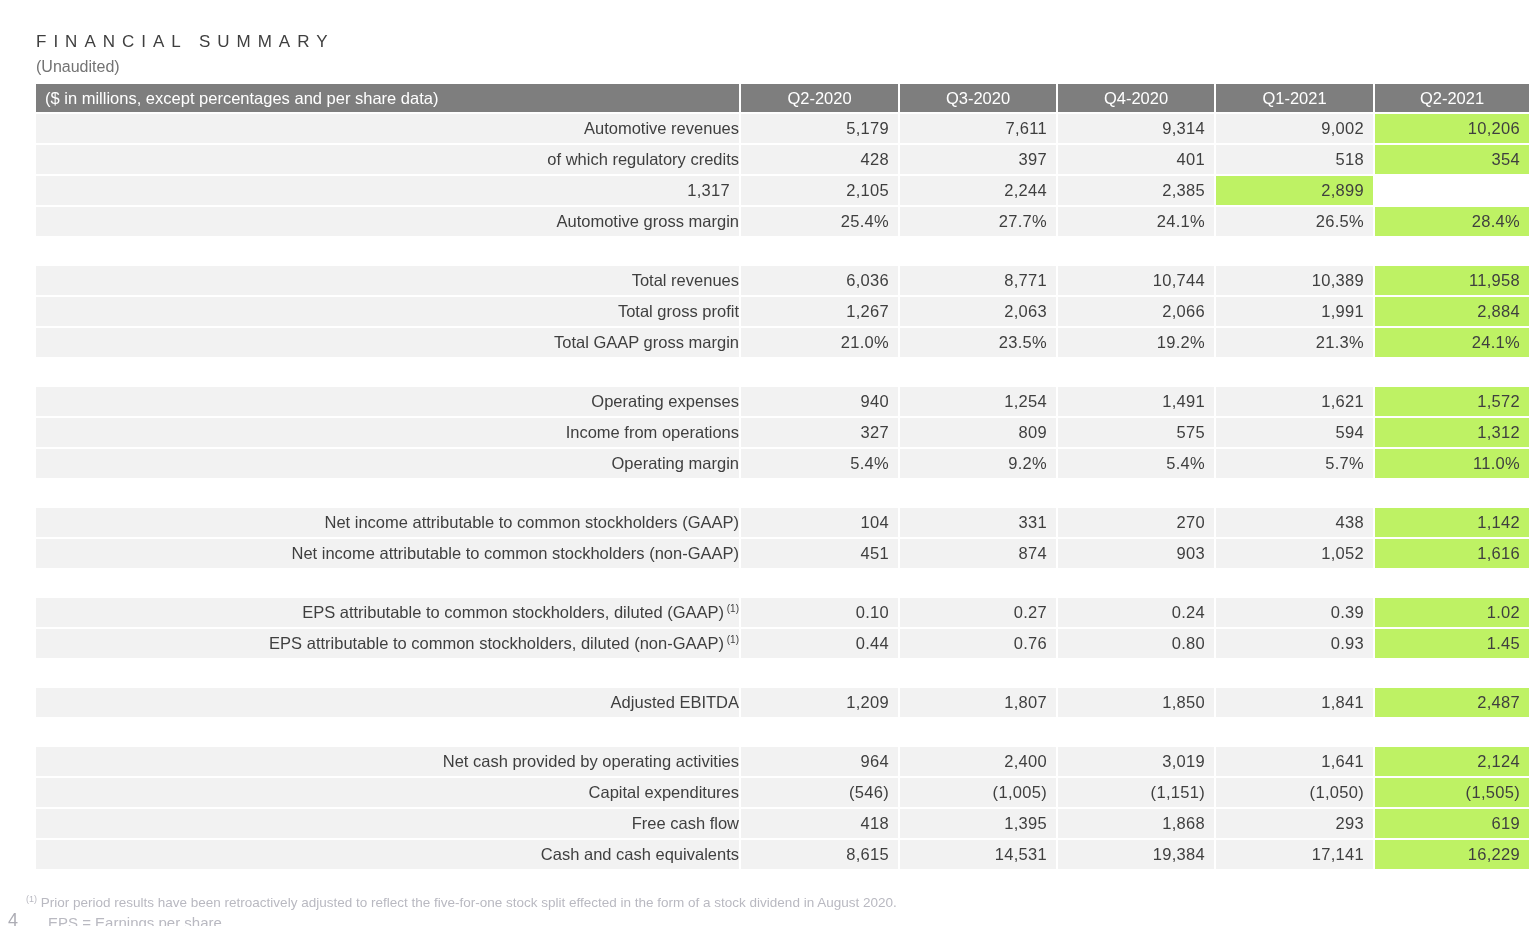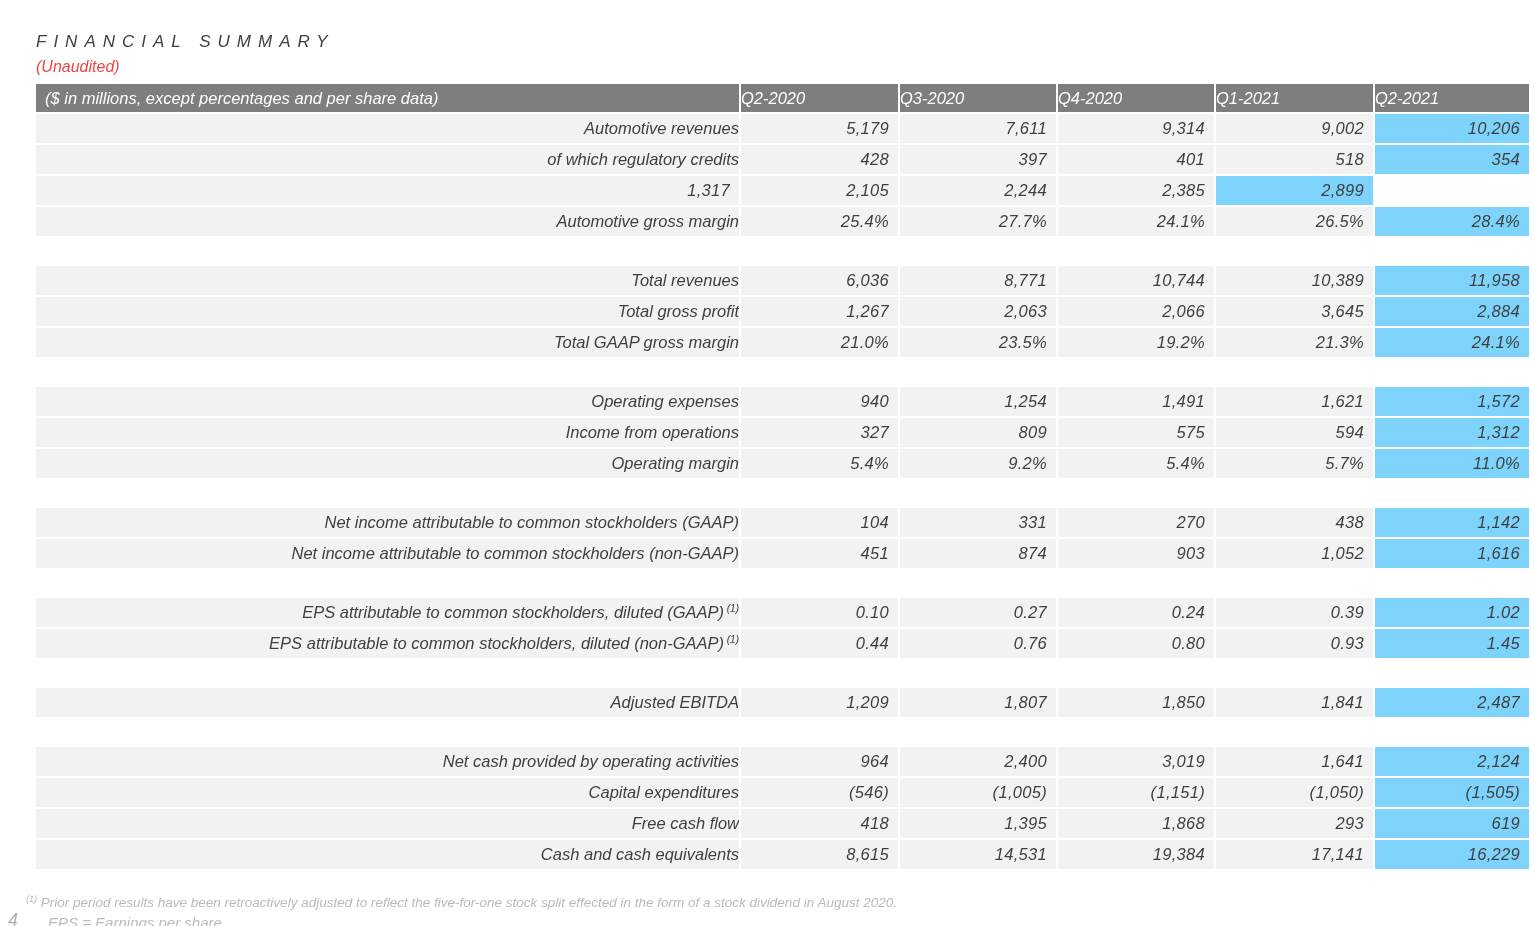--- a/index.html
+++ b/index.html
@@ -7,38 +7,37 @@
   body {
     font-family: "Liberation Sans", "DejaVu Sans", sans-serif;
     color: #404040;
   }
   .page {
     position: relative;
     width: 1534px;
     height: 926px;
     background: #ffffff;
     overflow: hidden;
-    font-style: italic;
   }
   .title {
     position: absolute;
     left: 36px;
     top: 32px;
     font-size: 17px;
     letter-spacing: 7px;
     color: #3f3f3f;
     font-weight: 400;
     white-space: nowrap;
   }
   .subtitle {
     position: absolute;
     left: 36px;
     top: 58px;
     font-size: 16px;
-    color: #ef4444;
+    color: #737373;
     font-weight: 400;
   }
   .fin-table {
     position: absolute;
     left: 36px;
     top: 84px;
     width: 1493px;
   }
   .grid-row {
     display: grid;
@@ -48,20 +47,21 @@
   .header-row {
     height: 28px;
     margin-bottom: 2px;
   }
   .header-row .cell {
     background: #7e7e7e;
     color: #ffffff;
     font-size: 16.5px;
     line-height: 28px;
     height: 28px;
+    text-align: center;
     white-space: nowrap;
     overflow: hidden;
   }
   .header-row .cell.hlabel {
     text-align: left;
     padding-left: 9px;
   }
   .group { margin-bottom: 30px; }
   .group:last-child { margin-bottom: 0; }
   .row { margin-bottom: 2px; }
@@ -71,21 +71,21 @@
     height: 29px;
     line-height: 29px;
     font-size: 16.5px;
     color: #3f3f3f;
     white-space: nowrap;
     overflow: hidden;
   }
   .cell.label { padding-left: 9px; text-align: right; }
   .cell.label.indent { padding-left: 29px; }
   .cell.num { padding-right: 9px; text-align: right; letter-spacing: 0.3px; }
-  .cell.hl { background: #7dd3fc; text-align: right; }
+  .cell.hl { background: #bef264; text-align: right; }
   .cell.label sup {
     font-size: 10px;
     vertical-align: super;
     line-height: 0;
     letter-spacing: 0;
   }
   .footnote1 {
     position: absolute;
     left: 26px;
     top: 895px;
@@ -172,21 +172,21 @@
             <div class="cell num">8,771</div>
             <div class="cell num">10,744</div>
             <div class="cell num">10,389</div>
             <div class="cell num hl">11,958</div>
           </div>
           <div class="grid-row row">
             <div class="cell label">Total gross profit</div>
             <div class="cell num">1,267</div>
             <div class="cell num">2,063</div>
             <div class="cell num">2,066</div>
-            <div class="cell num">3,645</div>
+            <div class="cell num">1,991</div>
             <div class="cell num hl">2,884</div>
           </div>
           <div class="grid-row row">
             <div class="cell label">Total GAAP gross margin</div>
             <div class="cell num">21.0%</div>
             <div class="cell num">23.5%</div>
             <div class="cell num">19.2%</div>
             <div class="cell num">21.3%</div>
             <div class="cell num hl">24.1%</div>
           </div>

